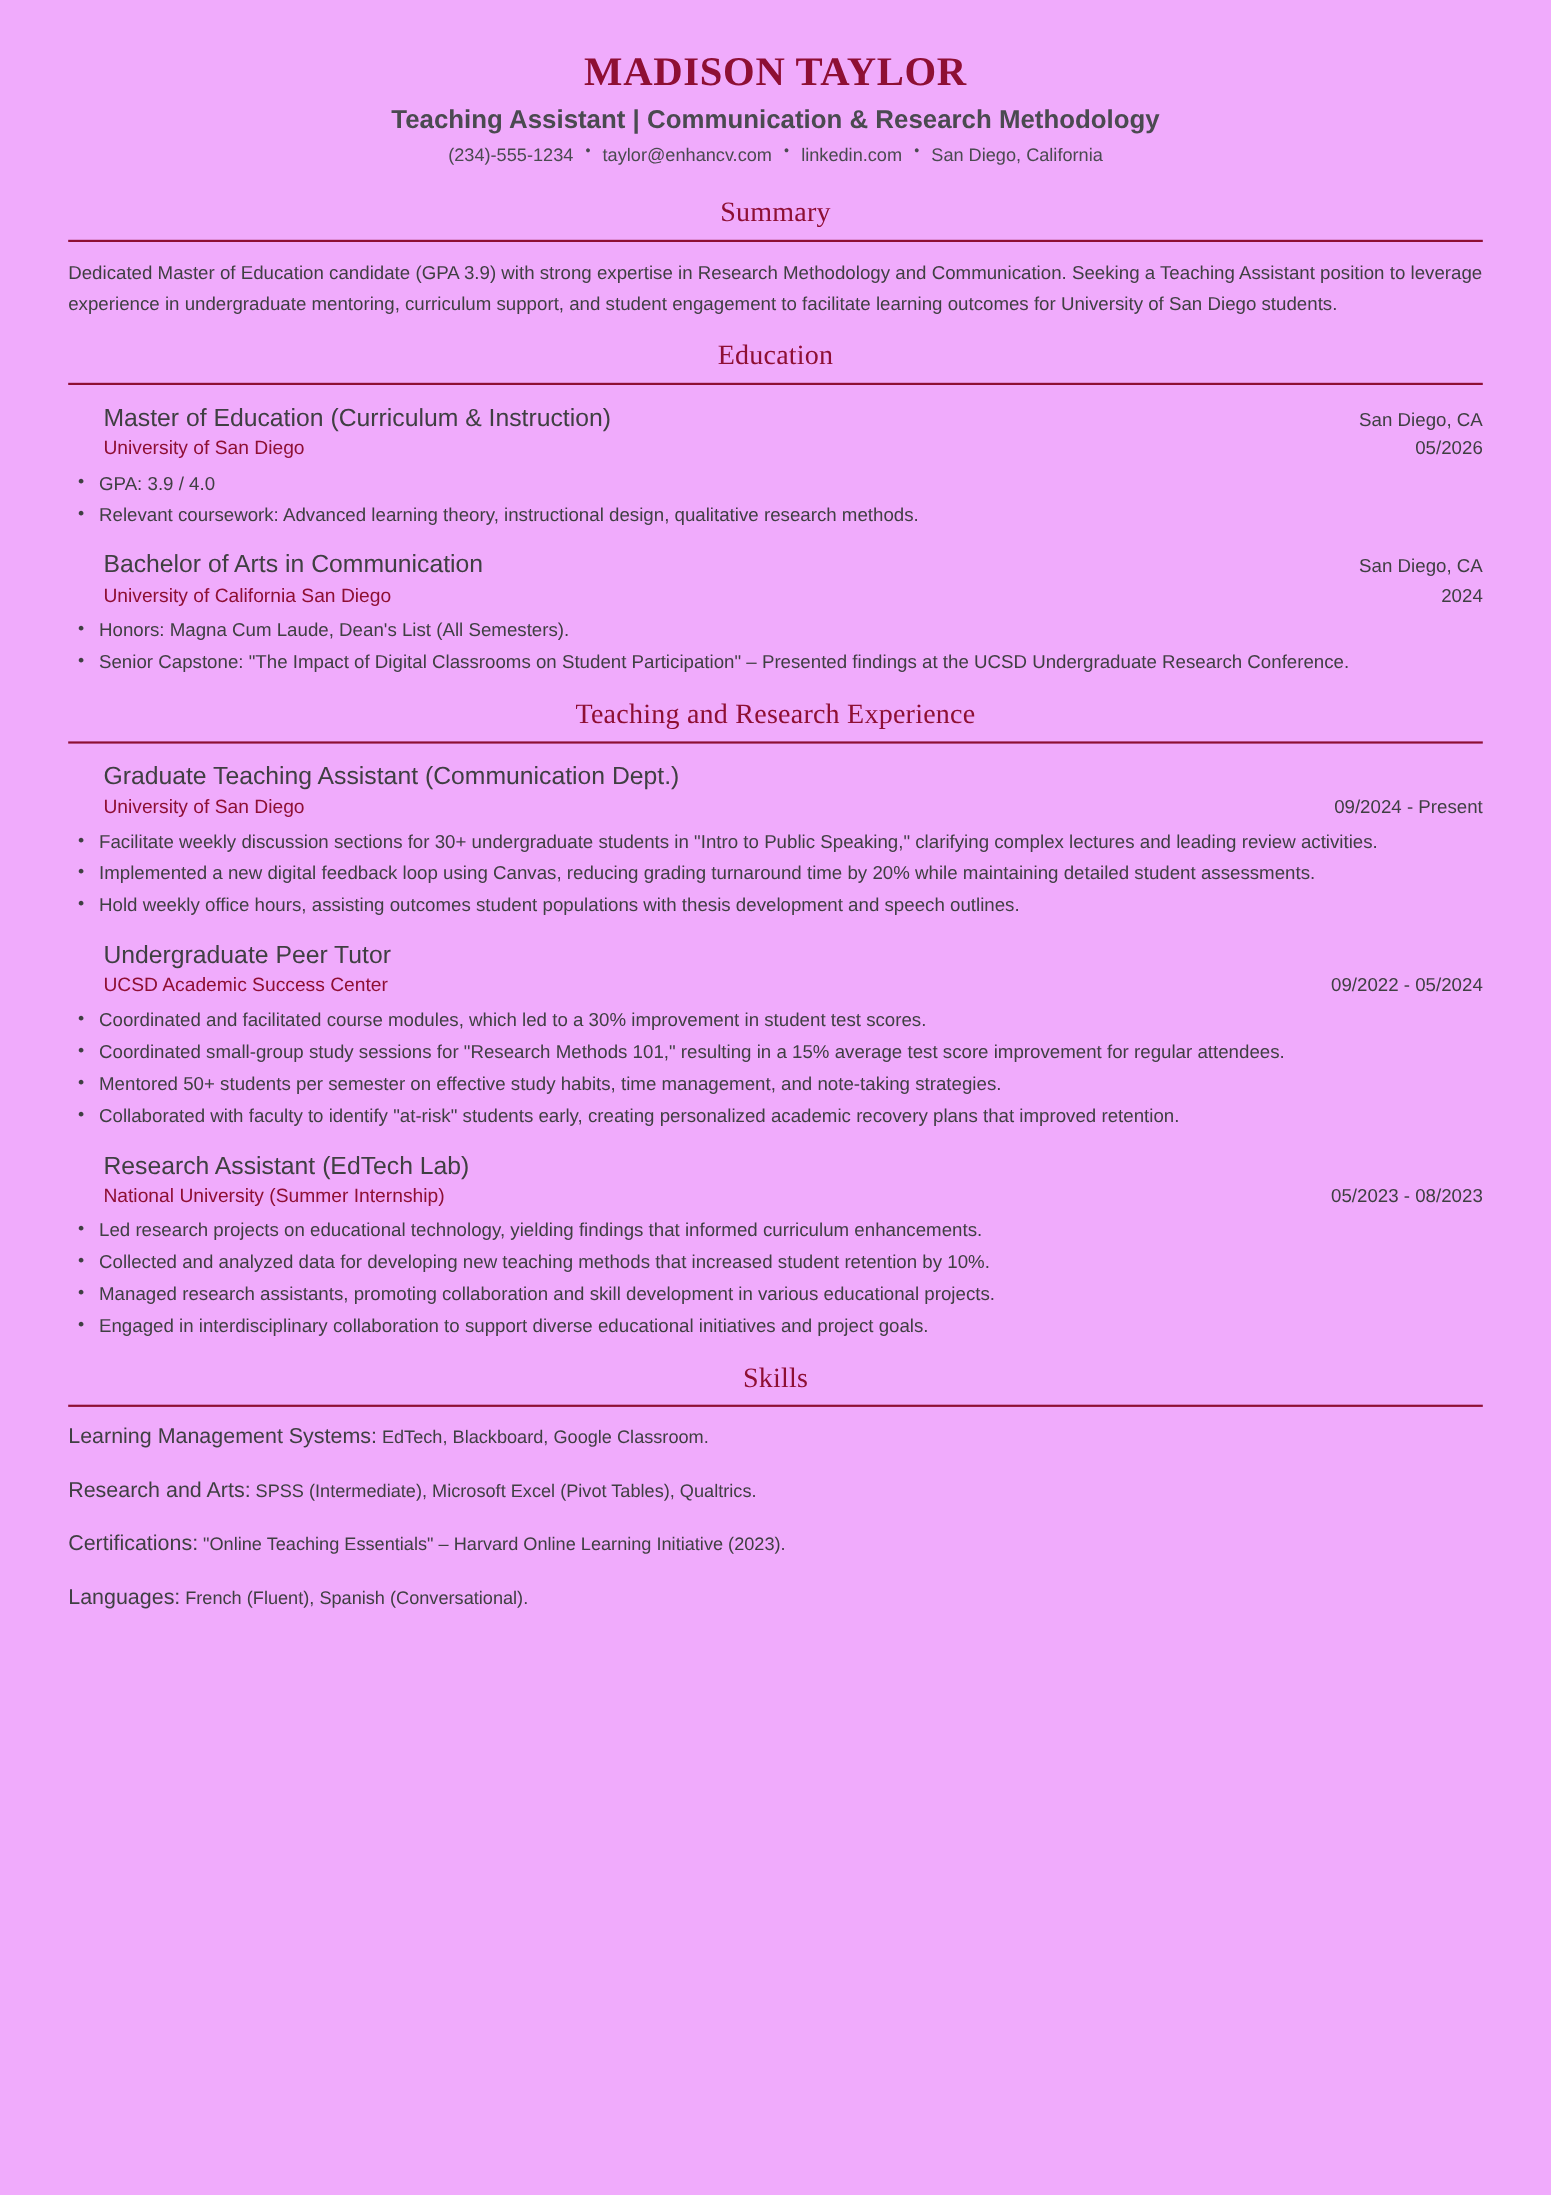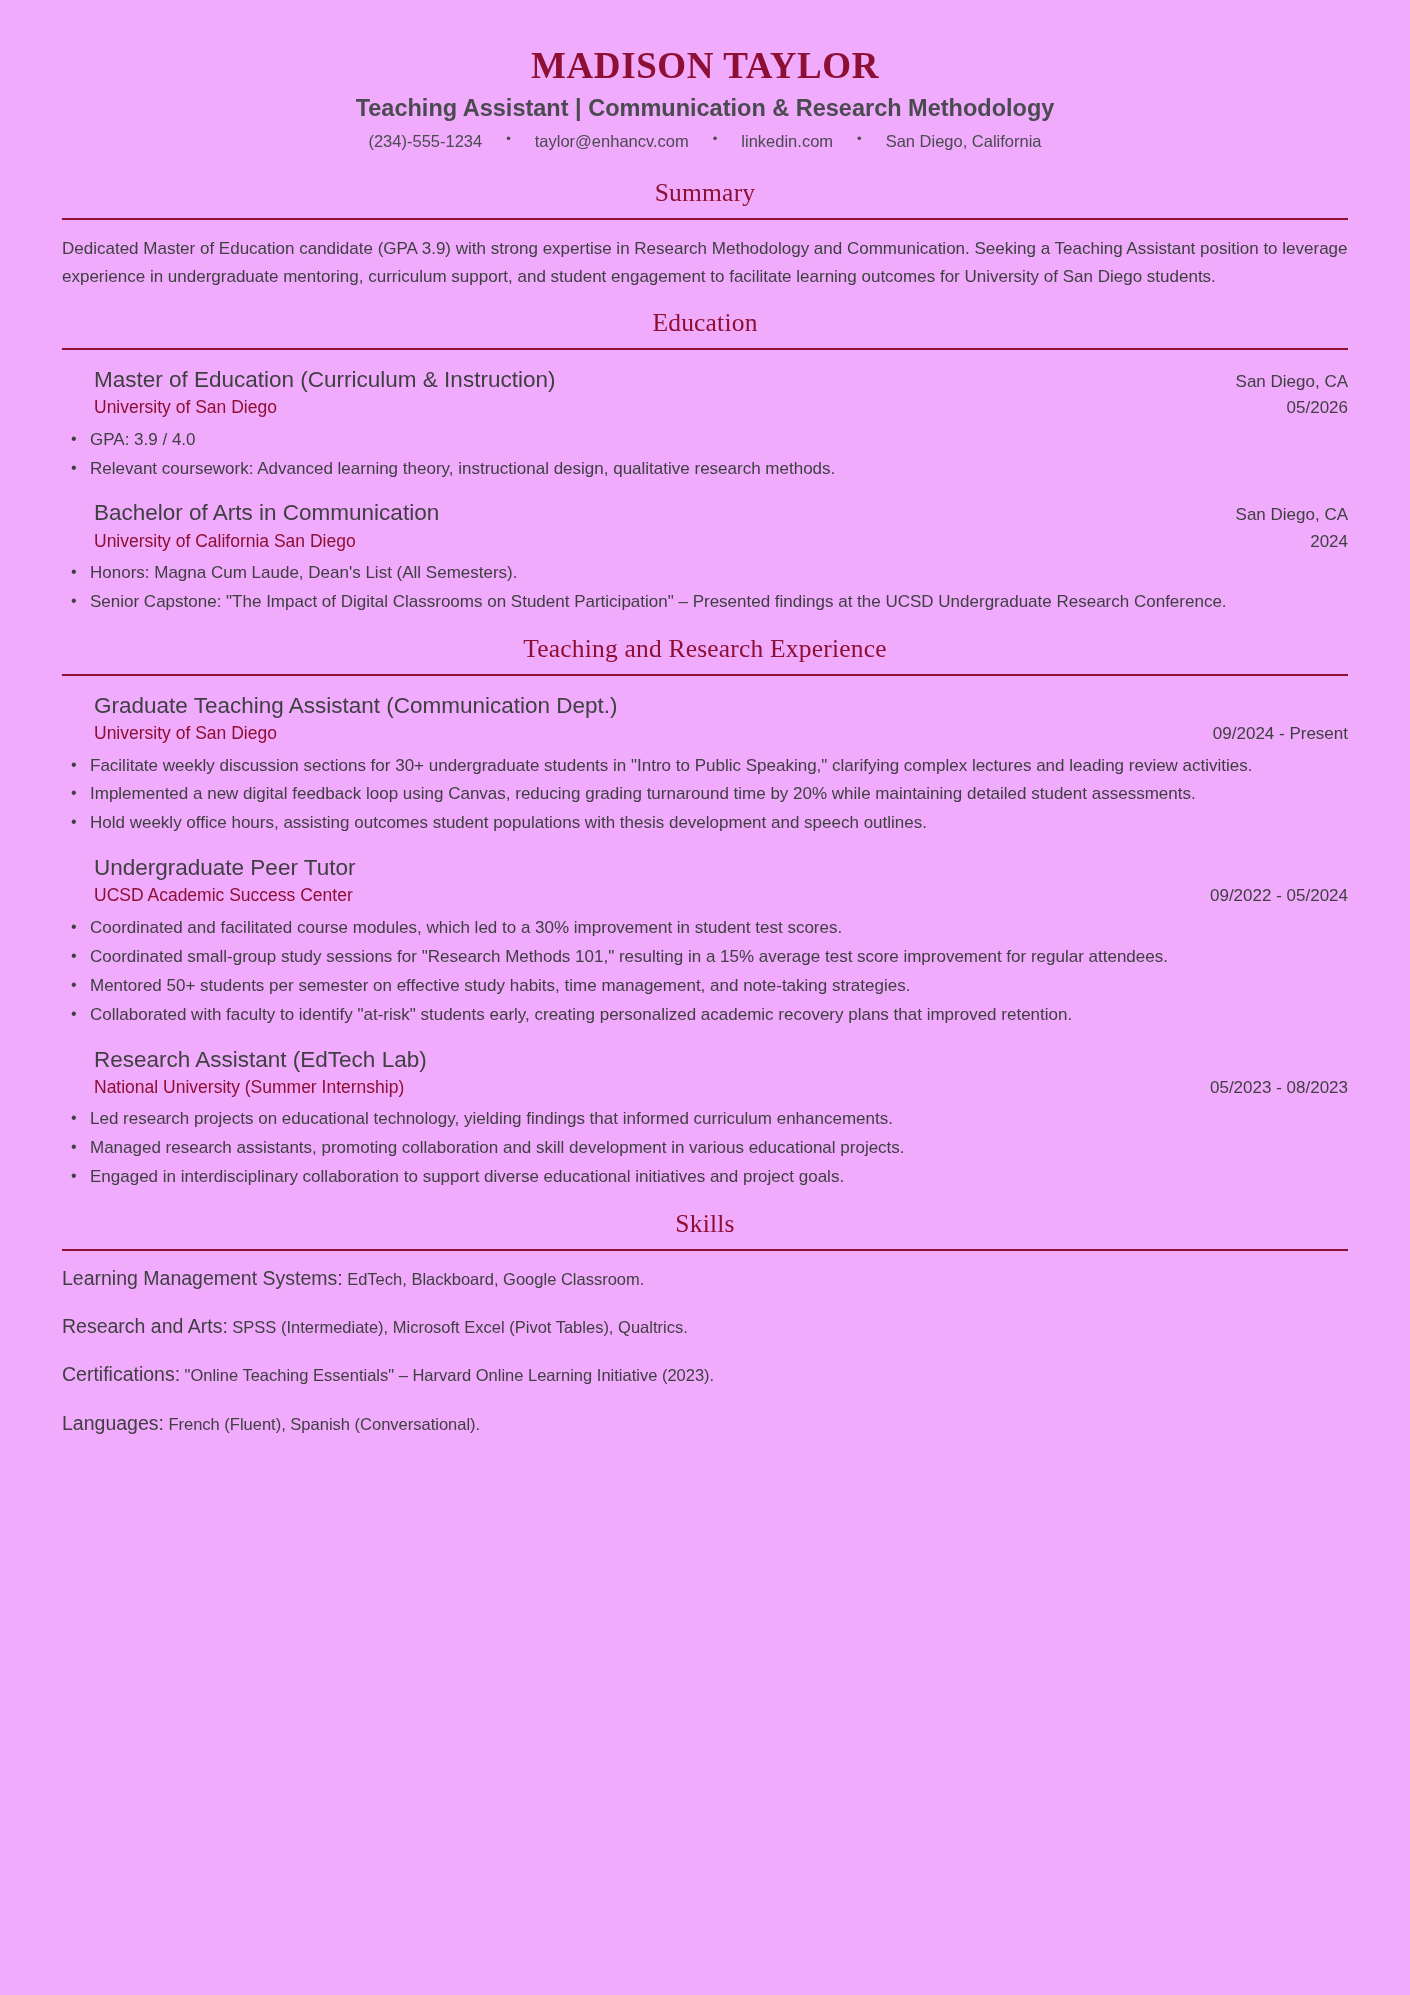--- a/index.html
+++ b/index.html
@@ -43,23 +43,23 @@
     font-weight: 700;
     line-height: 1.25;
     margin: 0 0 8px 0;
   }
   .contact {
     font-size: 16.5px;
     color: #4a4a50;
     line-height: 1.3;
     display: flex;
     justify-content: center;
-    align-items: center;
+    align-items: flex-start;
     flex-wrap: wrap;
-    gap: 13px;
+    gap: 0;
   }
   .contact .sep {
     display: inline-block;
     padding: 0 11px;
     color: #4a4a50;
     font-size: 13px;
     position: relative;
     top: -2px;
   }
 
@@ -263,20 +263,21 @@
     <div class="entry">
       <div class="entry-row">
         <div class="entry-title">Research Assistant (EdTech Lab)</div>
       </div>
       <div class="entry-row">
         <div class="entry-org">National University (Summer Internship)</div>
         <div class="entry-meta">05/2023 - 08/2023</div>
       </div>
       <ul class="bullets">
         <li>Led research projects on educational technology, yielding findings that informed curriculum enhancements.</li>
+        <li>Collected and analyzed data for developing new teaching methods that increased student retention by 10%.</li>
         <li>Managed research assistants, promoting collaboration and skill development in various educational projects.</li>
         <li>Engaged in interdisciplinary collaboration to support diverse educational initiatives and project goals.</li>
       </ul>
     </div>
   </div>
 
   <div class="section">
     <div class="section-title">Skills</div>
     <div class="rule"></div>
 

